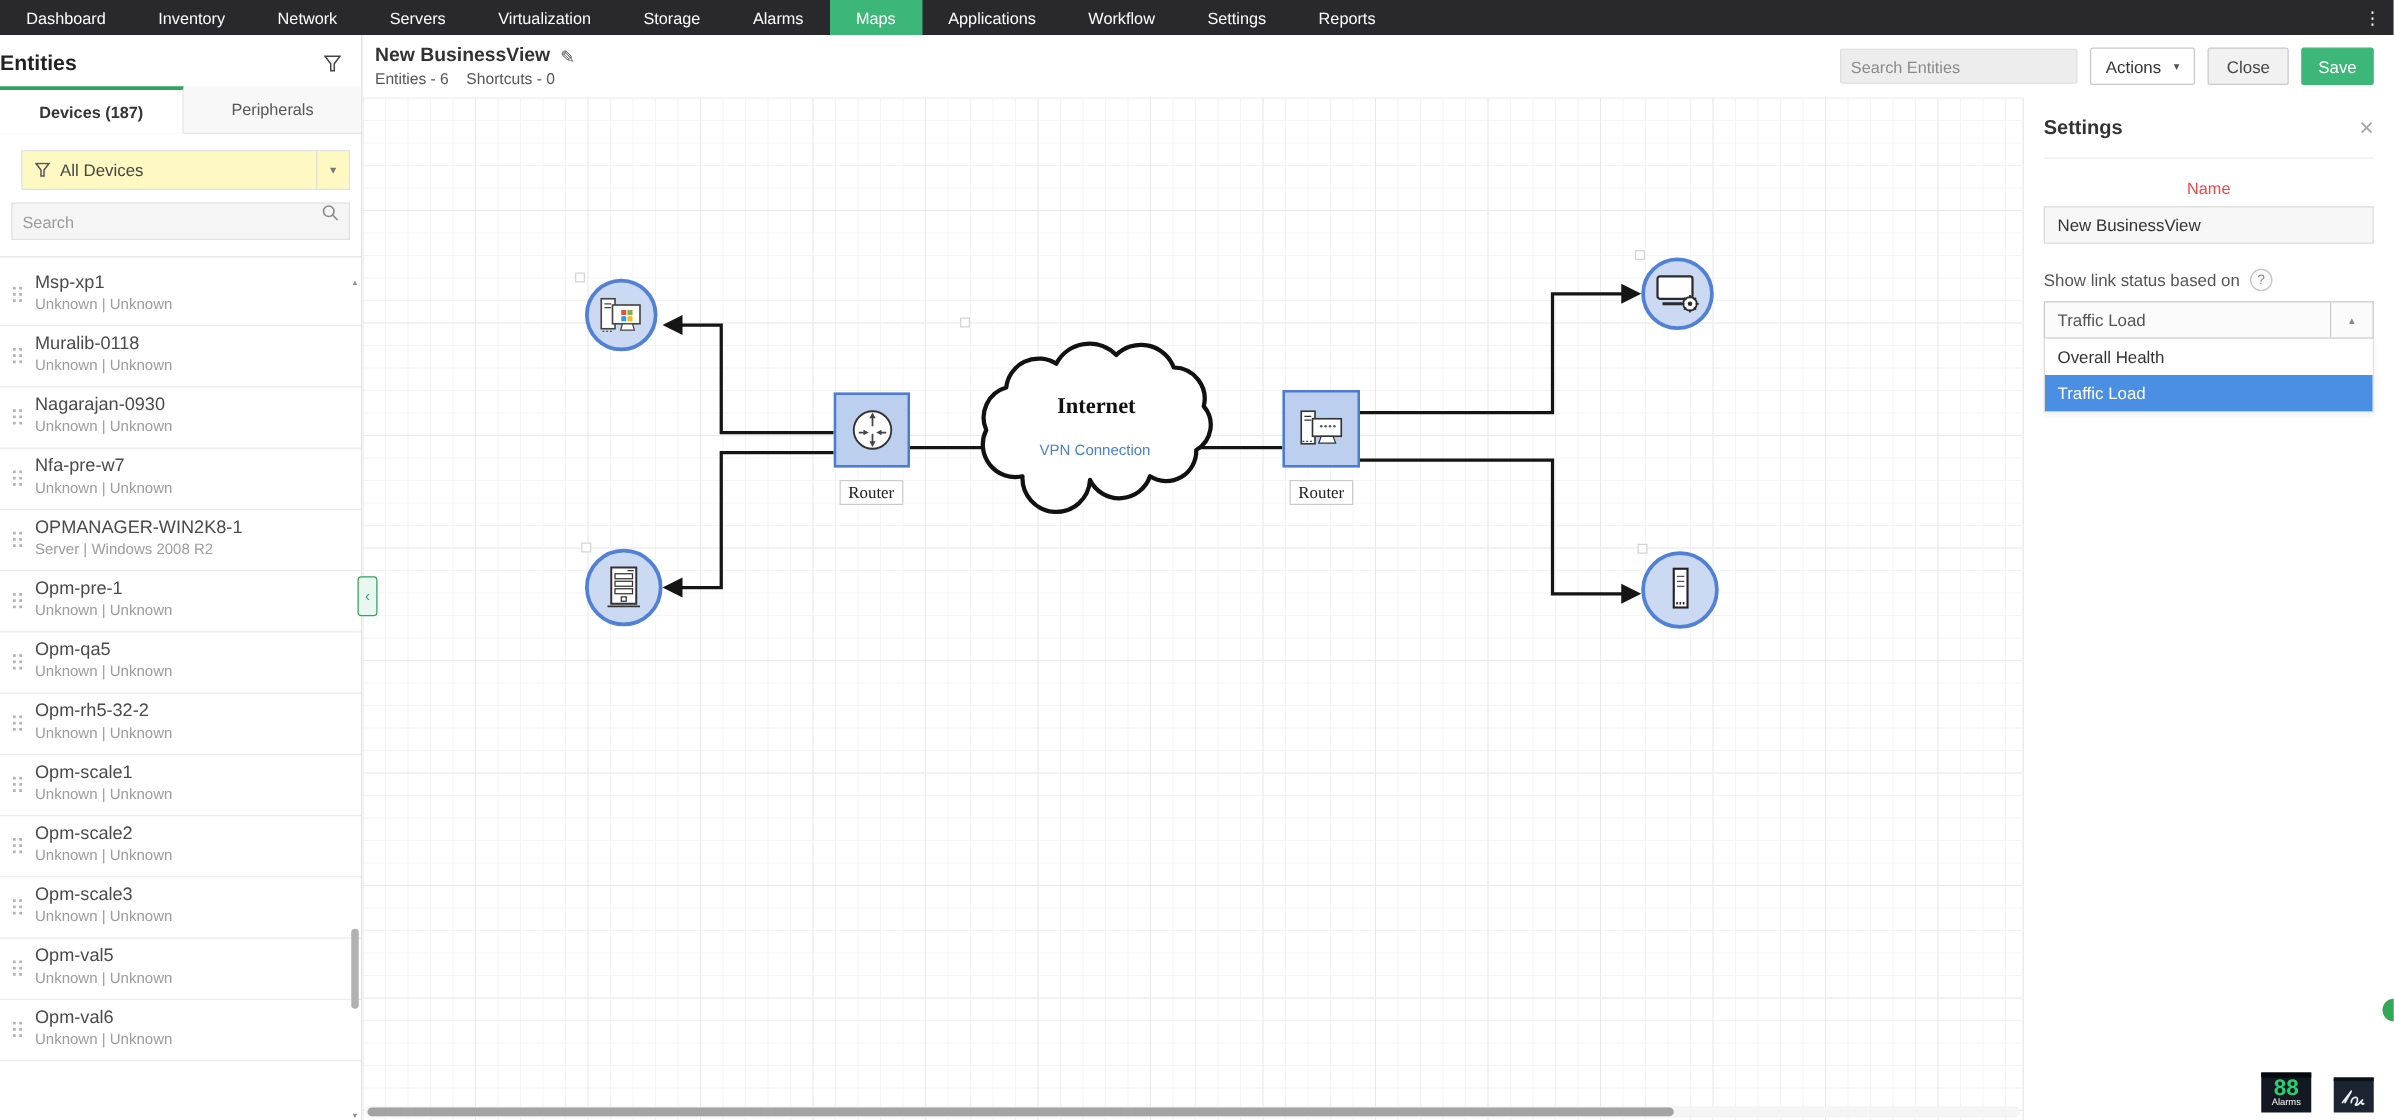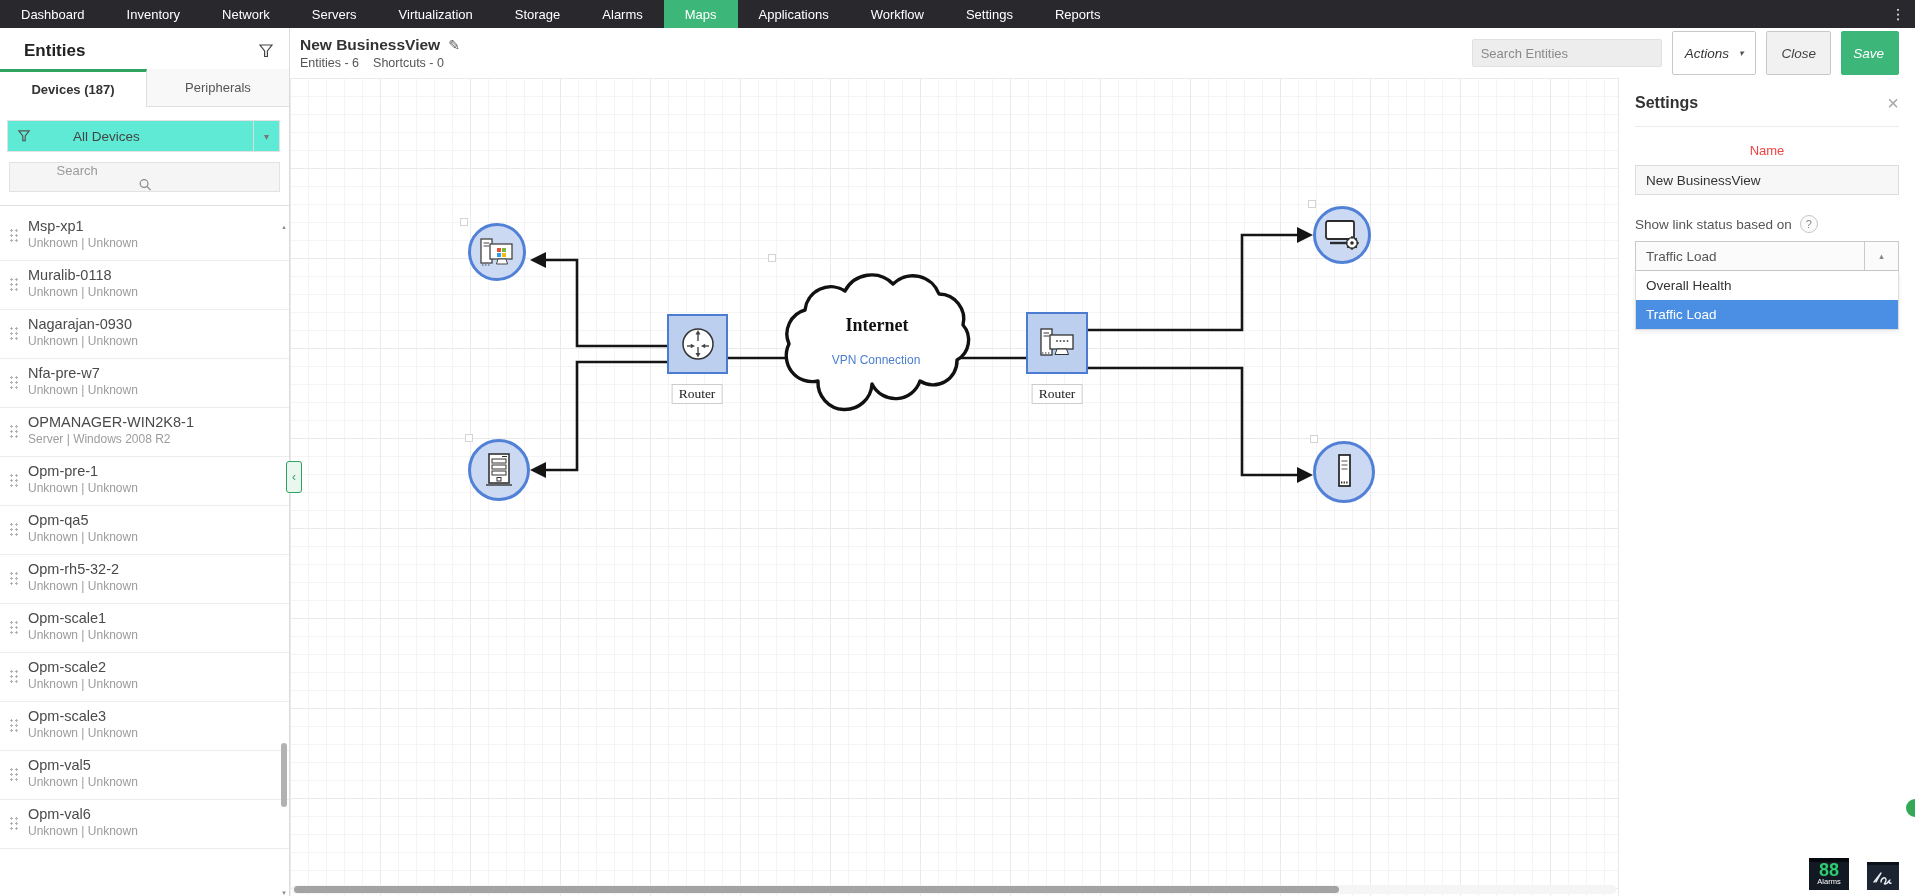--- a/index.html
+++ b/index.html
@@ -14,35 +14,35 @@
   .nav-item.active { background:#3db779; }
   .nav-spacer { flex:1; }
   .kebab { color:#fff; font-size:14px; padding:0 10px; display:flex; align-items:center; }
 
   
   .main { flex:1; display:flex; min-height:0; }
 
   
   .sidebar { width:290px; flex:0 0 290px; background:#fff; border-right:1px solid #dcdcdc;
              position:relative; display:flex; flex-direction:column; }
-  .sb-title-row { padding:13px 16px 8px 24px; display:flex; align-items:center; justify-content:space-between; }
+  .sb-title-row { padding:13px 16px 8px 0; display:flex; align-items:center; justify-content:space-between; }
   .sb-title { font-size:17px; font-weight:bold; color:#222; }
   .sb-tabs { display:flex; height:38px; border-bottom:1px solid #e0e0e0; flex:0 0 38px; }
   .sb-tab { display:flex; align-items:center; justify-content:center; font-size:13px; cursor:pointer; }
   .sb-tab.active { width:147px; background:#fff; font-weight:bold; color:#333;
                    border-top:3px solid #2ea45f; border-right:1px solid #e0e0e0; margin-bottom:-1px; }
   .sb-tab.inactive { flex:1; background:#f8f8f8; color:#555; }
-  .filter-box { margin:13px 9px 0 7px; height:32px; background:#5eead4; border:1px solid #e2e2e2;
-                display:flex; align-items:center;gap:35px; }
+  .filter-box { margin:13px 9px 0 17px; height:32px; background:#fef9c3; border:1px solid #e2e2e2;
+                display:flex; align-items:center; }
   .filter-box .flabel { flex:1; font-size:13.5px; color:#444; padding-left:8px; }
   .filter-box .fchev { width:26px; border-left:1px solid #ddd; text-align:center; color:#777;
                        font-size:10px; align-self:stretch; display:flex; align-items:center; justify-content:center; }
   .funnel { margin-left:10px; }
   .search-box { margin:10px 9px 0 9px; height:30px; background:#f5f5f5; border:1px solid #e2e2e2;
-                display:flex; align-items:center; padding:0 8px;flex-direction:column; }
+                display:flex; padding:0 8px; }
   .search-box input { flex:1; border:none; background:transparent; outline:none; font-size:13px; color:#444;
                       font-family:"Liberation Sans", sans-serif; }
   .search-box input::placeholder { color:#9a9a9a; }
   .sb-divider { border-top:1px solid #e2e2e2; margin-top:13px; }
   .device-list { flex:1; overflow:hidden; padding-top:6px; }
   .dev-row { height:49px; padding:6px 10px 0 28px; border-bottom:1px solid #ececec; position:relative; cursor:grab; }
   .dev-row .dname { font-size:14.5px; color:#4a4a4a; line-height:17px; }
   .dev-row .dmeta { font-size:12px; color:#9c9c9c; line-height:16px; }
   .drag-dots { position:absolute; left:9px; top:16px; width:9px; height:15px;
                background-image:radial-gradient(#b3b3b3 1.1px, transparent 1.2px);
@@ -65,22 +65,22 @@
   .hb-title-row { display:flex; align-items:center; gap:8px; }
   .hb-title { font-size:15.5px; font-weight:bold; color:#333; }
   .pencil { font-size:14px; color:#555; cursor:pointer; }
   .hb-sub { font-size:12.5px; color:#555; margin-top:2px; display:flex; gap:14px; }
   .hb-right { display:flex; align-items:center; gap:10px; }
   .search-entities { width:190px; height:28px; background:#ededed; border:1px solid #e0e0e0;
                      border-radius:2px; display:flex; align-items:center; padding:0 8px; }
   .search-entities input { flex:1; border:none; background:transparent; outline:none; font-size:13px;
                            color:#444; font-family:"Liberation Sans", sans-serif; }
   .search-entities input::placeholder { color:#8a8a8a; }
-  .btn { height:44px; border-radius:2px; font-size:13.5px; display:flex; align-items:center;
-         justify-content:flex-end; cursor:pointer; padding:0 14px;font-style:italic; }
+  .btn { height:30px; border-radius:2px; font-size:13.5px; display:flex; align-items:center;
+         justify-content:center; cursor:pointer; padding:0 14px; }
   .btn-actions { background:#fff; border:1px solid #c9c9c9; color:#333; gap:10px; padding:0 12px; }
   .btn-actions .chev { font-size:9px; color:#555; }
   .btn-close { background:#f1f1f1; border:1px solid #c9c9c9; color:#444; }
   .btn-save { background:#3db779; border:1px solid #3db779; color:#fff; width:58px; }
 
   .content-row { flex:1; display:flex; min-height:0; }
 
   
   .canvas { flex:1; position:relative; overflow:hidden;
     background-image:

